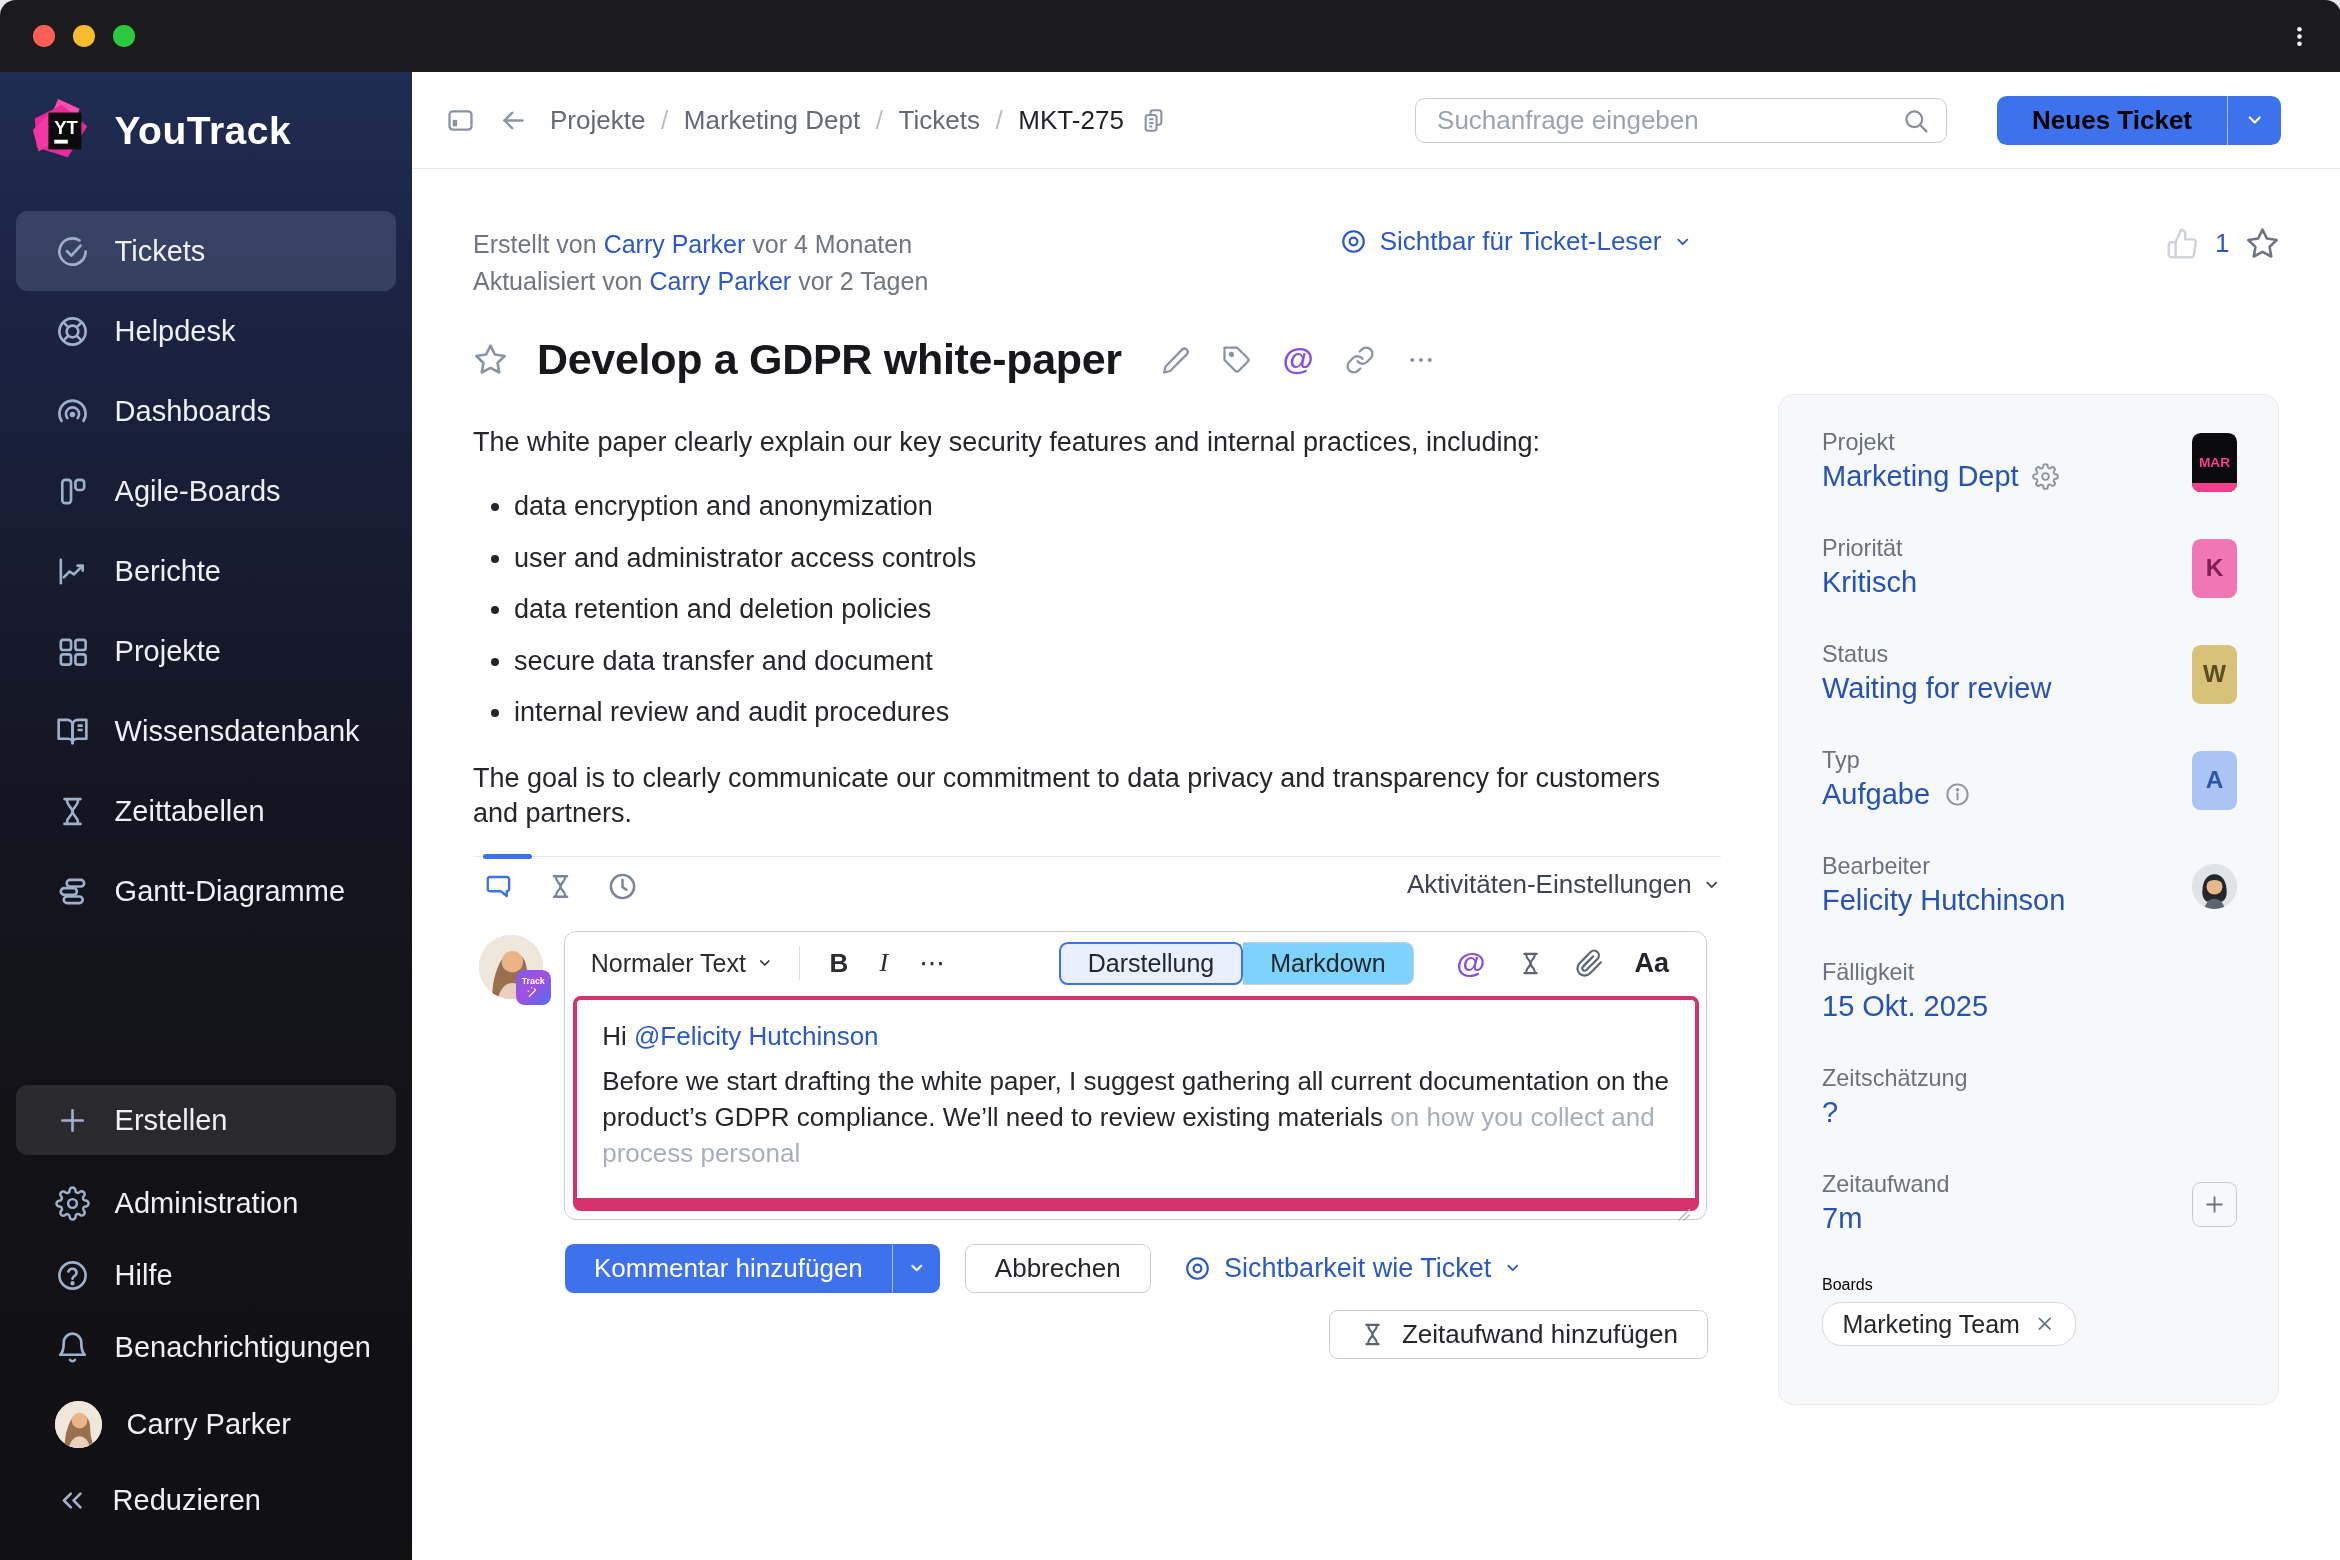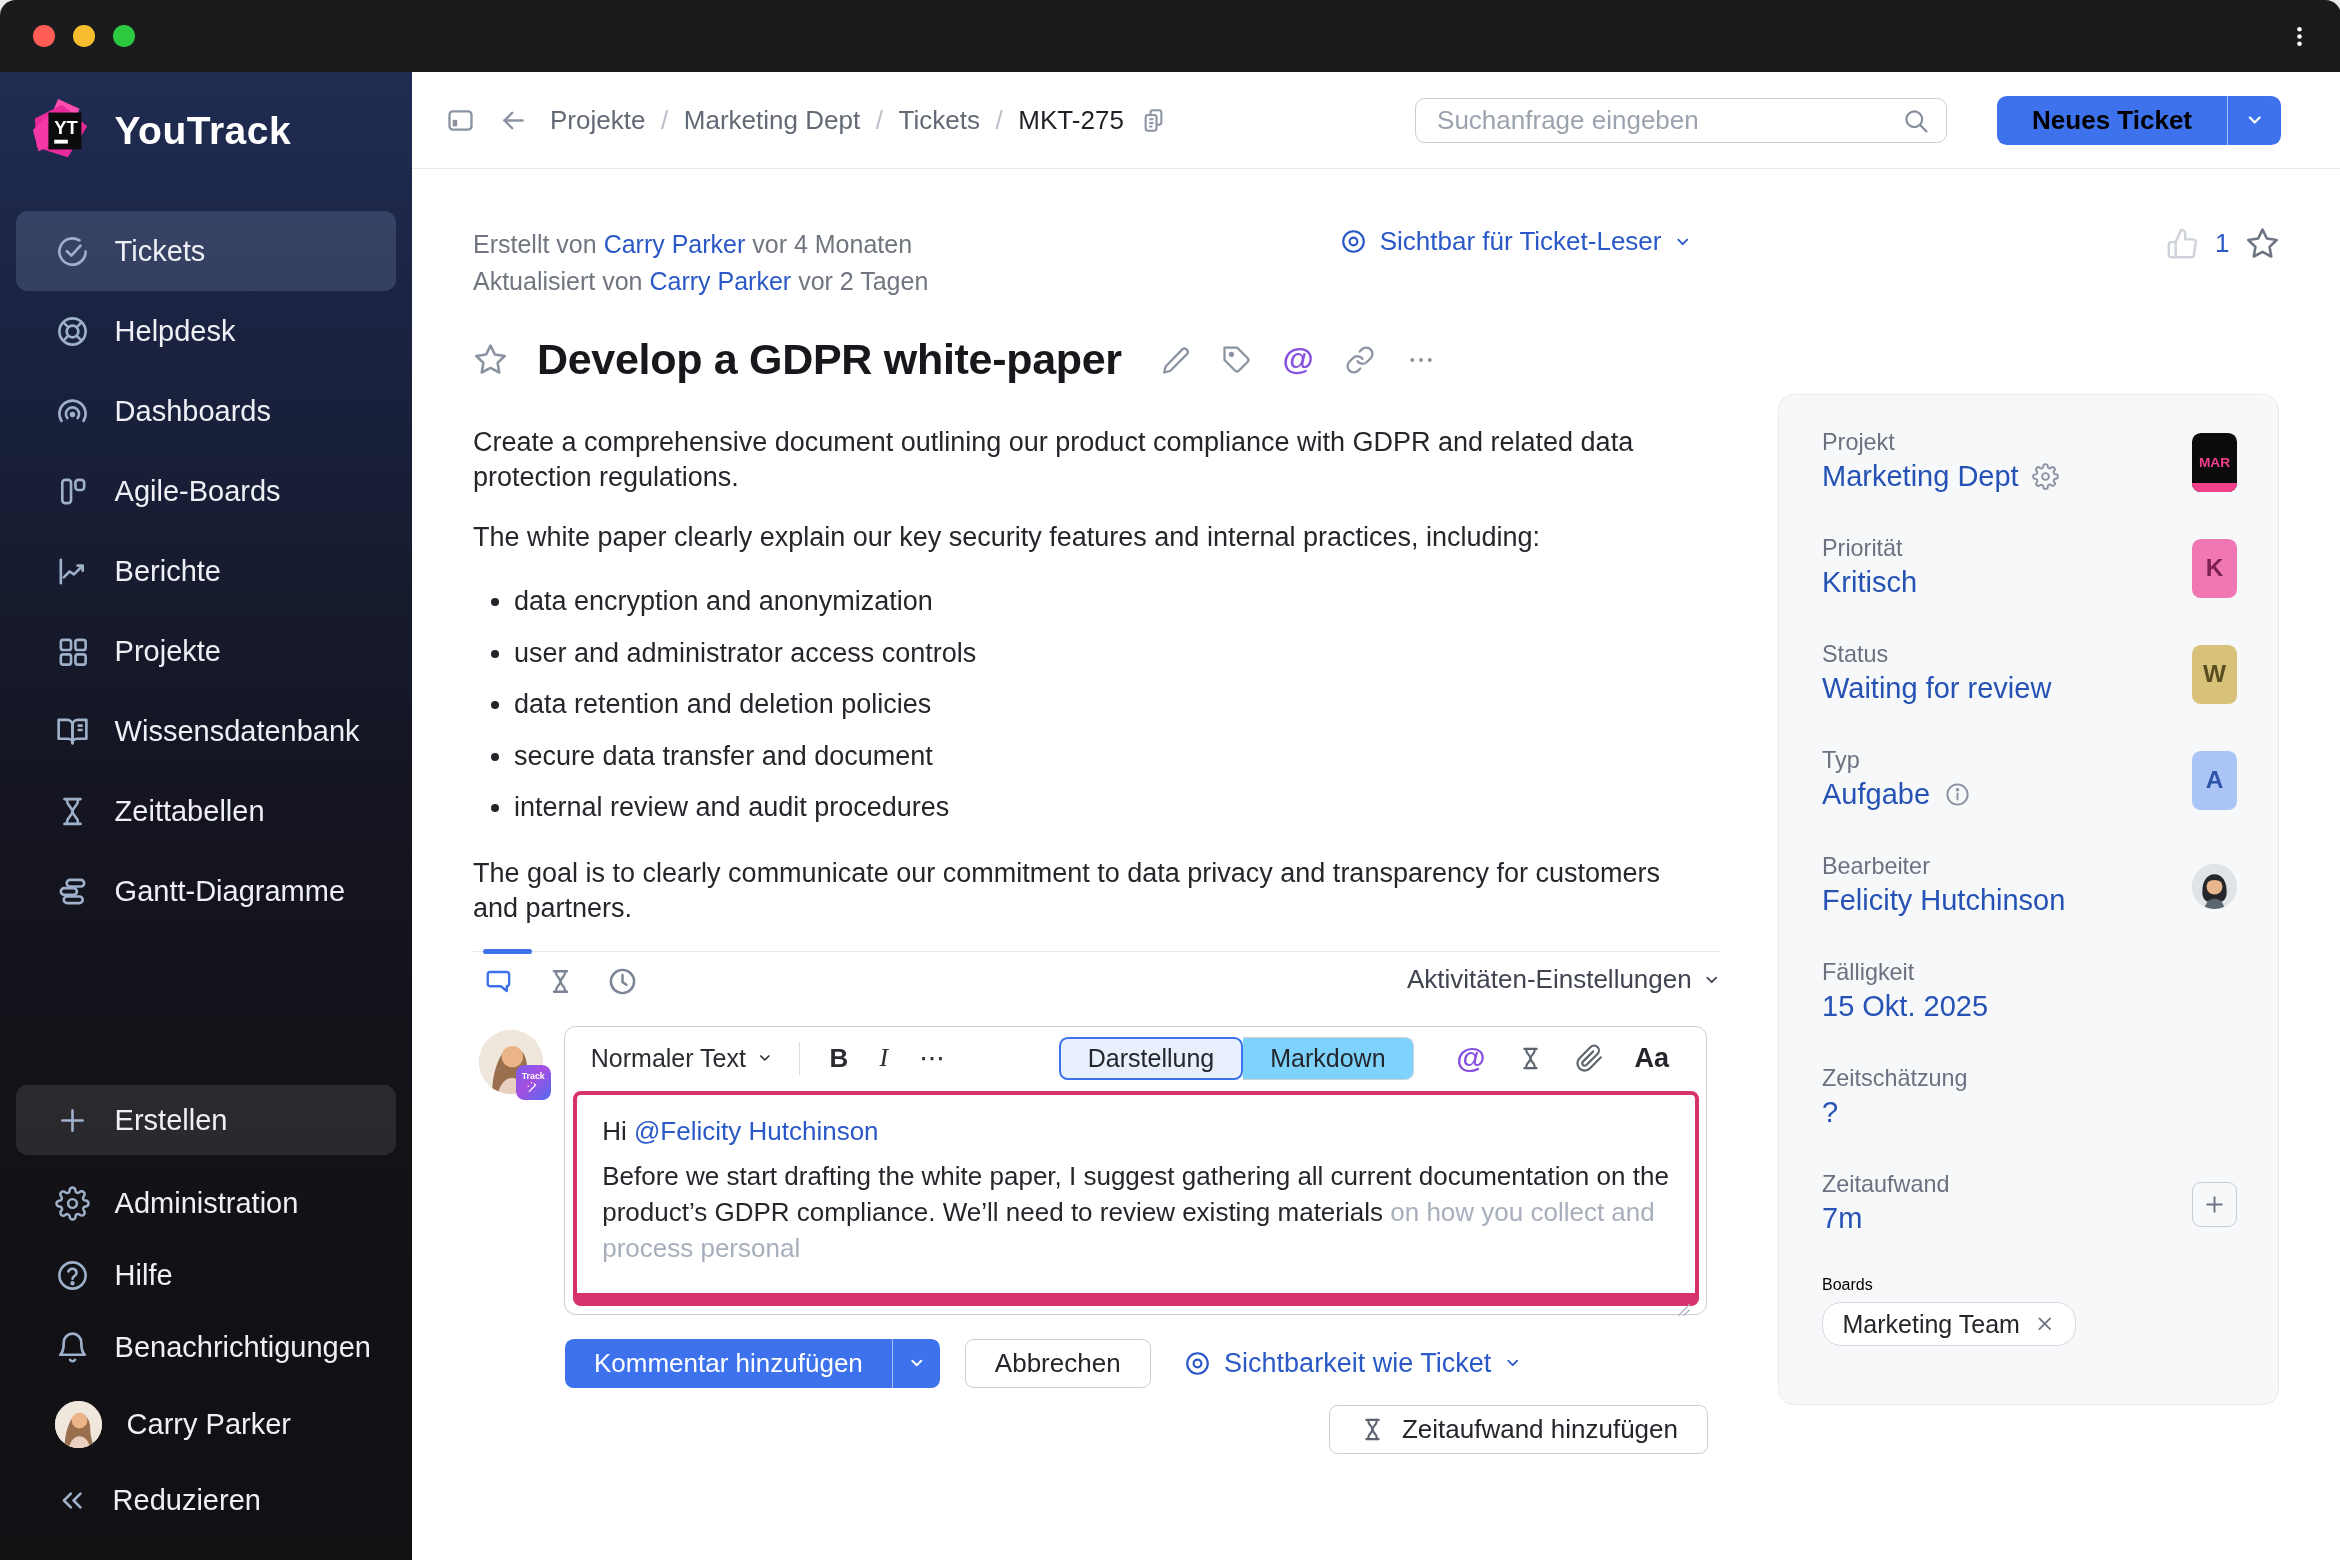--- a/index.html
+++ b/index.html
@@ -434,21 +434,20 @@
               <svg width="30" height="30" viewBox="0 0 24 24" fill="currentColor">
                 <circle cx="5" cy="12" r="1.6"></circle>
                 <circle cx="12" cy="12" r="1.6"></circle>
                 <circle cx="19" cy="12" r="1.6"></circle>
               </svg>
             </span>
         </span>
       </div>
 
       <div class="desc">
-        <p>Create a comprehensive document outlining our product compliance with GDPR and related data protection regulations.</p>
         <p>The white paper clearly explain our key security features and internal practices, including:</p>
         <ul>
           <li>data encryption and anonymization</li>
           <li>user and administrator access controls</li>
           <li>data retention and deletion policies</li>
           <li>secure data transfer and document</li>
           <li>internal review and audit procedures</li>
         </ul>
         <p>The goal is to clearly communicate our commitment to data privacy and transparency for customers and partners.</p>
       </div>

